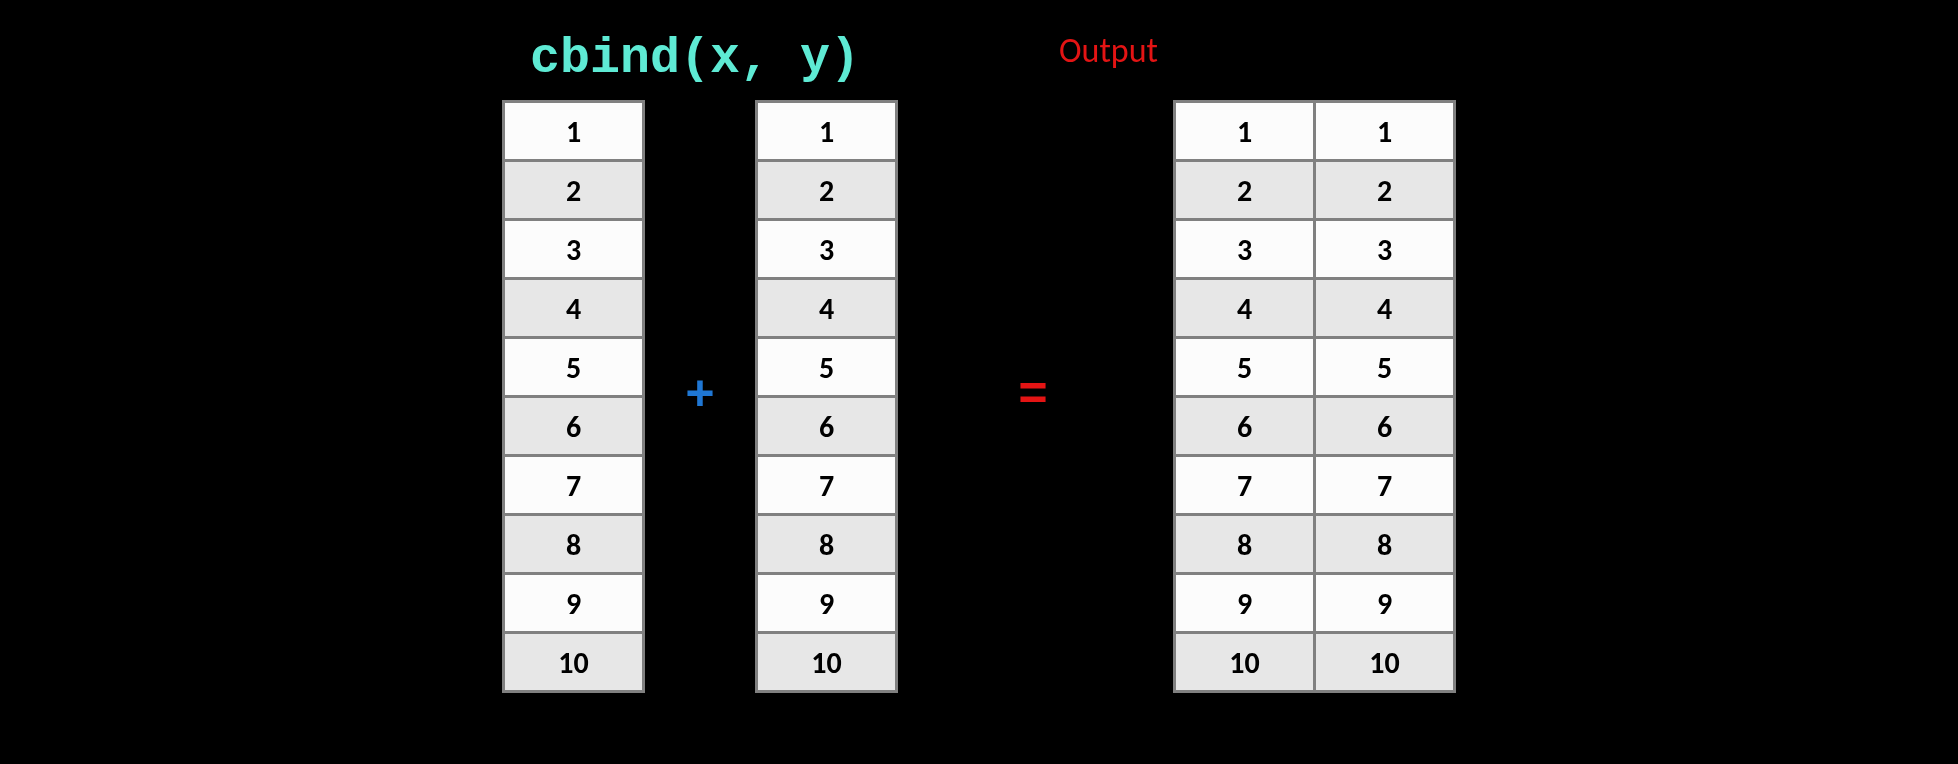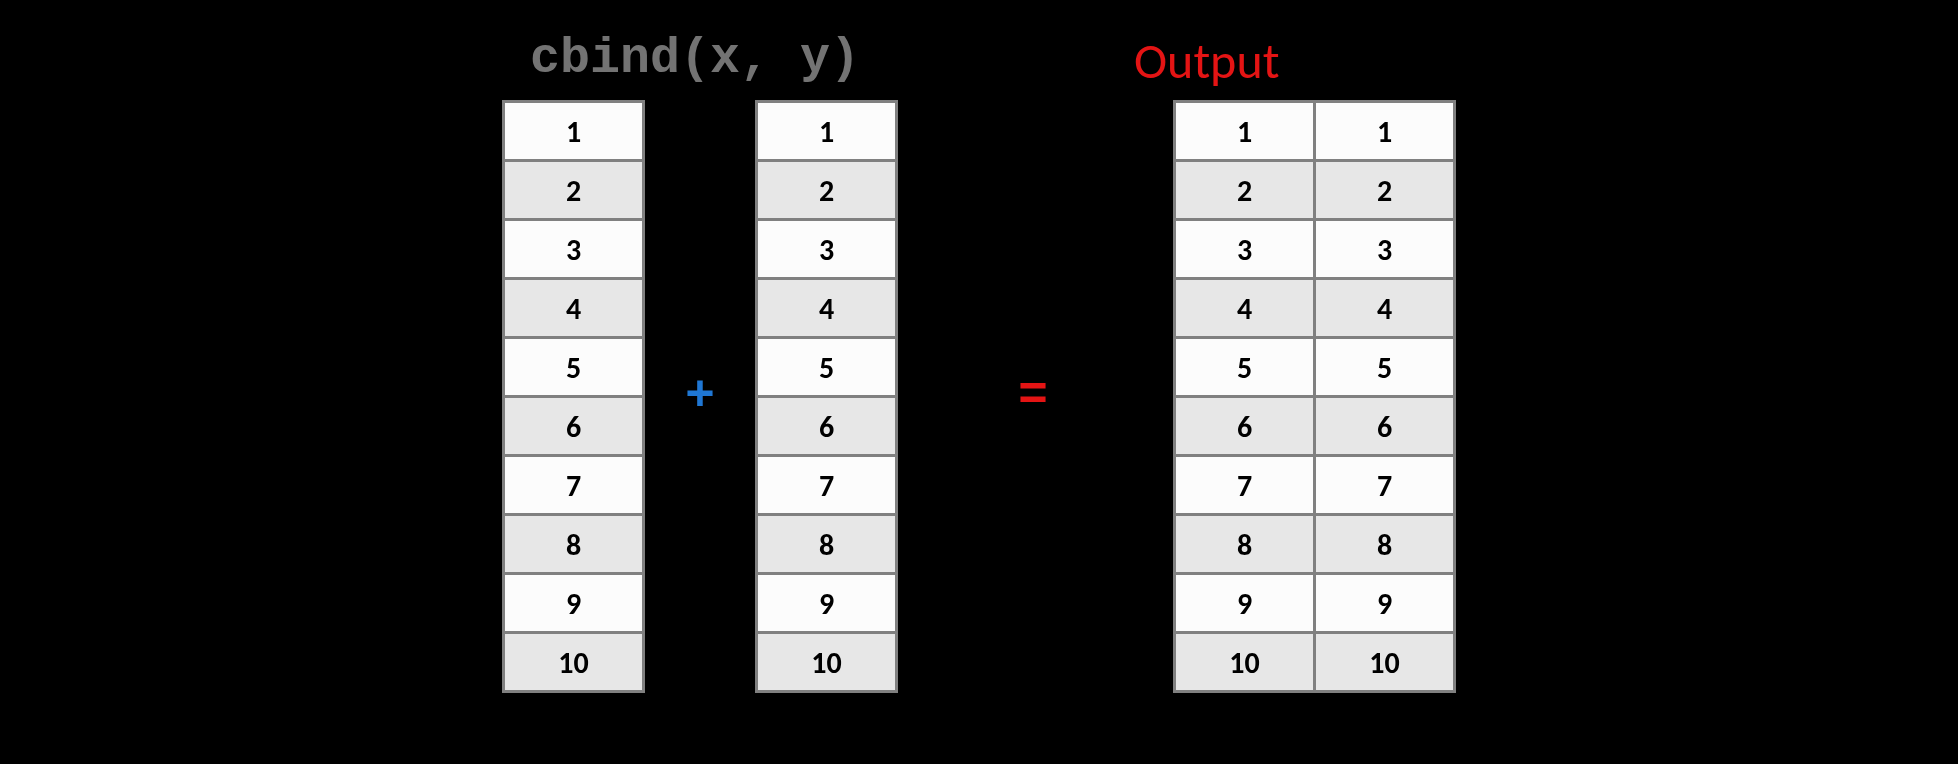--- a/index.html
+++ b/index.html
@@ -11,36 +11,36 @@
       background: #000000;
       width: 1958px;
       height: 764px;
       font-family: "Segoe UI", Arial, sans-serif;
       display: flex;
       flex-direction: column;
       align-items: center;
       padding-top: 30px;
     }
     .title-code {
-      color: #737373;
+      color: #5eead4;
       font-family: Consolas, "Courier New", monospace;
       font-size: 50px;
       font-weight: 600;
       position: absolute;
       left: 530px;
       top: 30px;
       text-align: right;
     }
     .title-output {
       color: #e41414;
       font-family: "Segoe UI", Calibri, Arial, sans-serif;
-      font-size: 50px;
+      font-size: 34px;
       font-weight: 500;
       position: absolute;
-      left: 1134px;
+      left: 1059px;
       top: 30px;
     }
     .main {
       display: flex;
       align-items: center;
       margin-top: 70px;
       gap: 40px;
     }
     .column, .column-out {
       border: 3px solid #808080;

